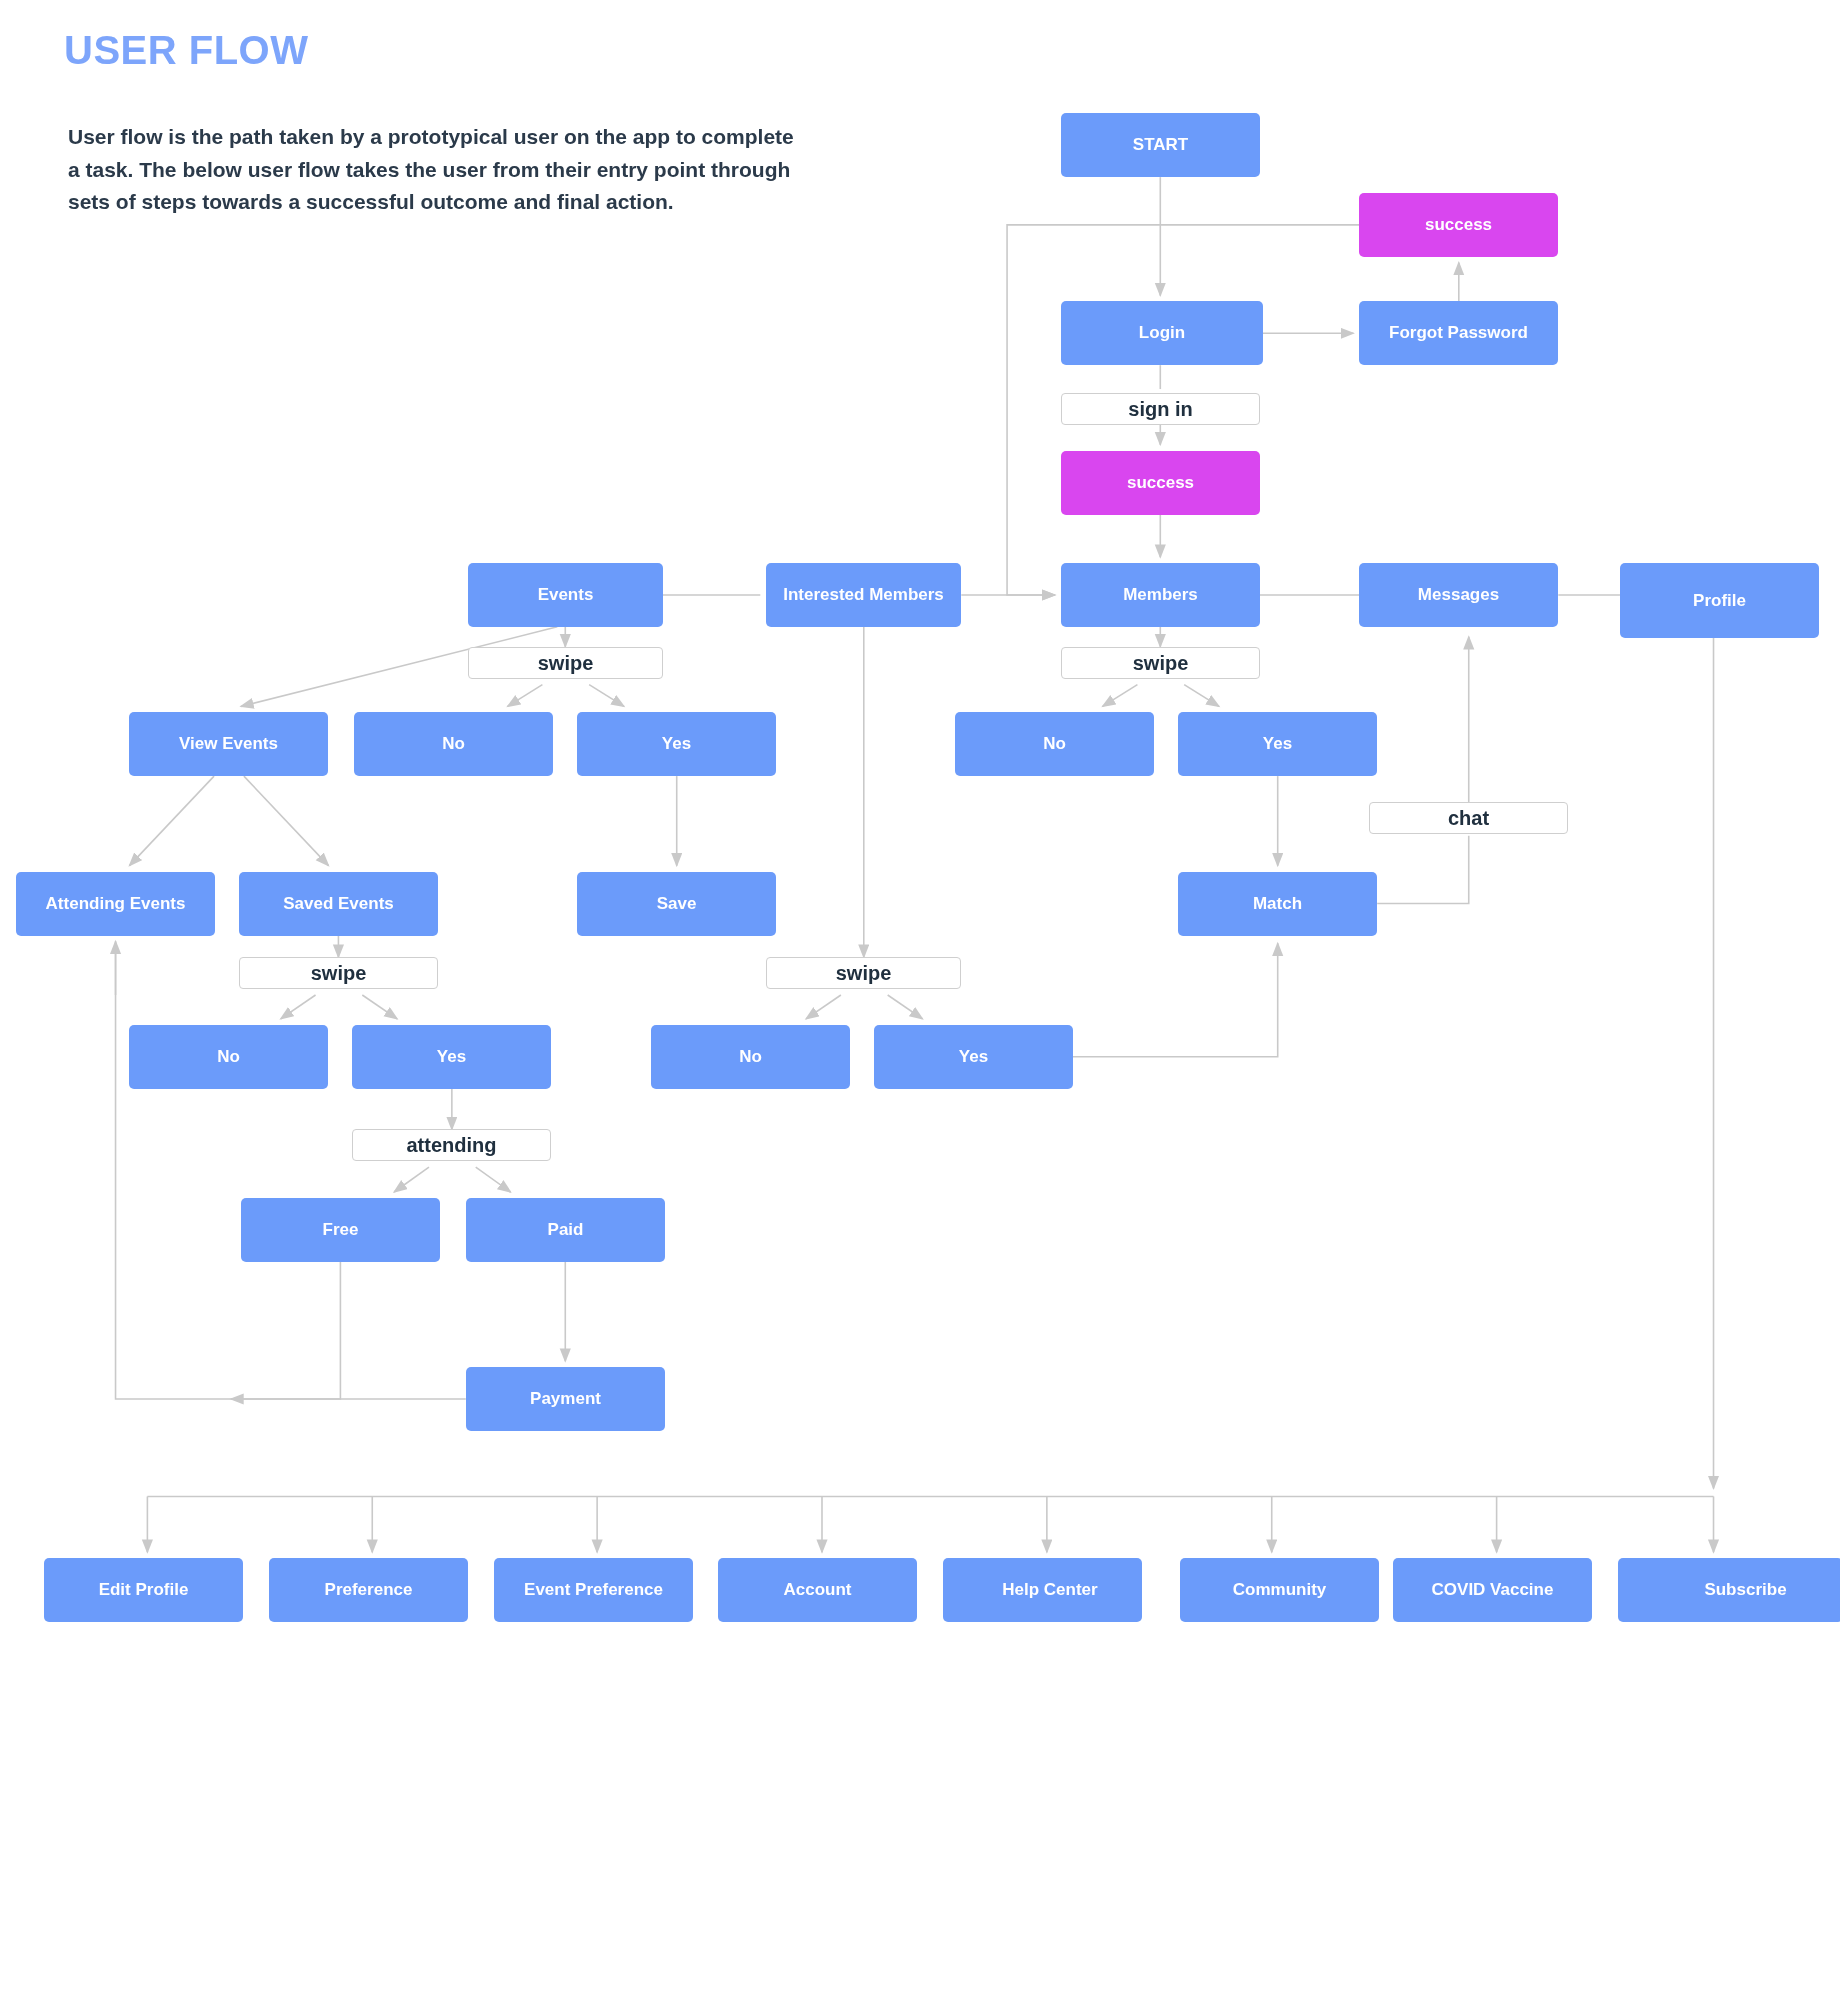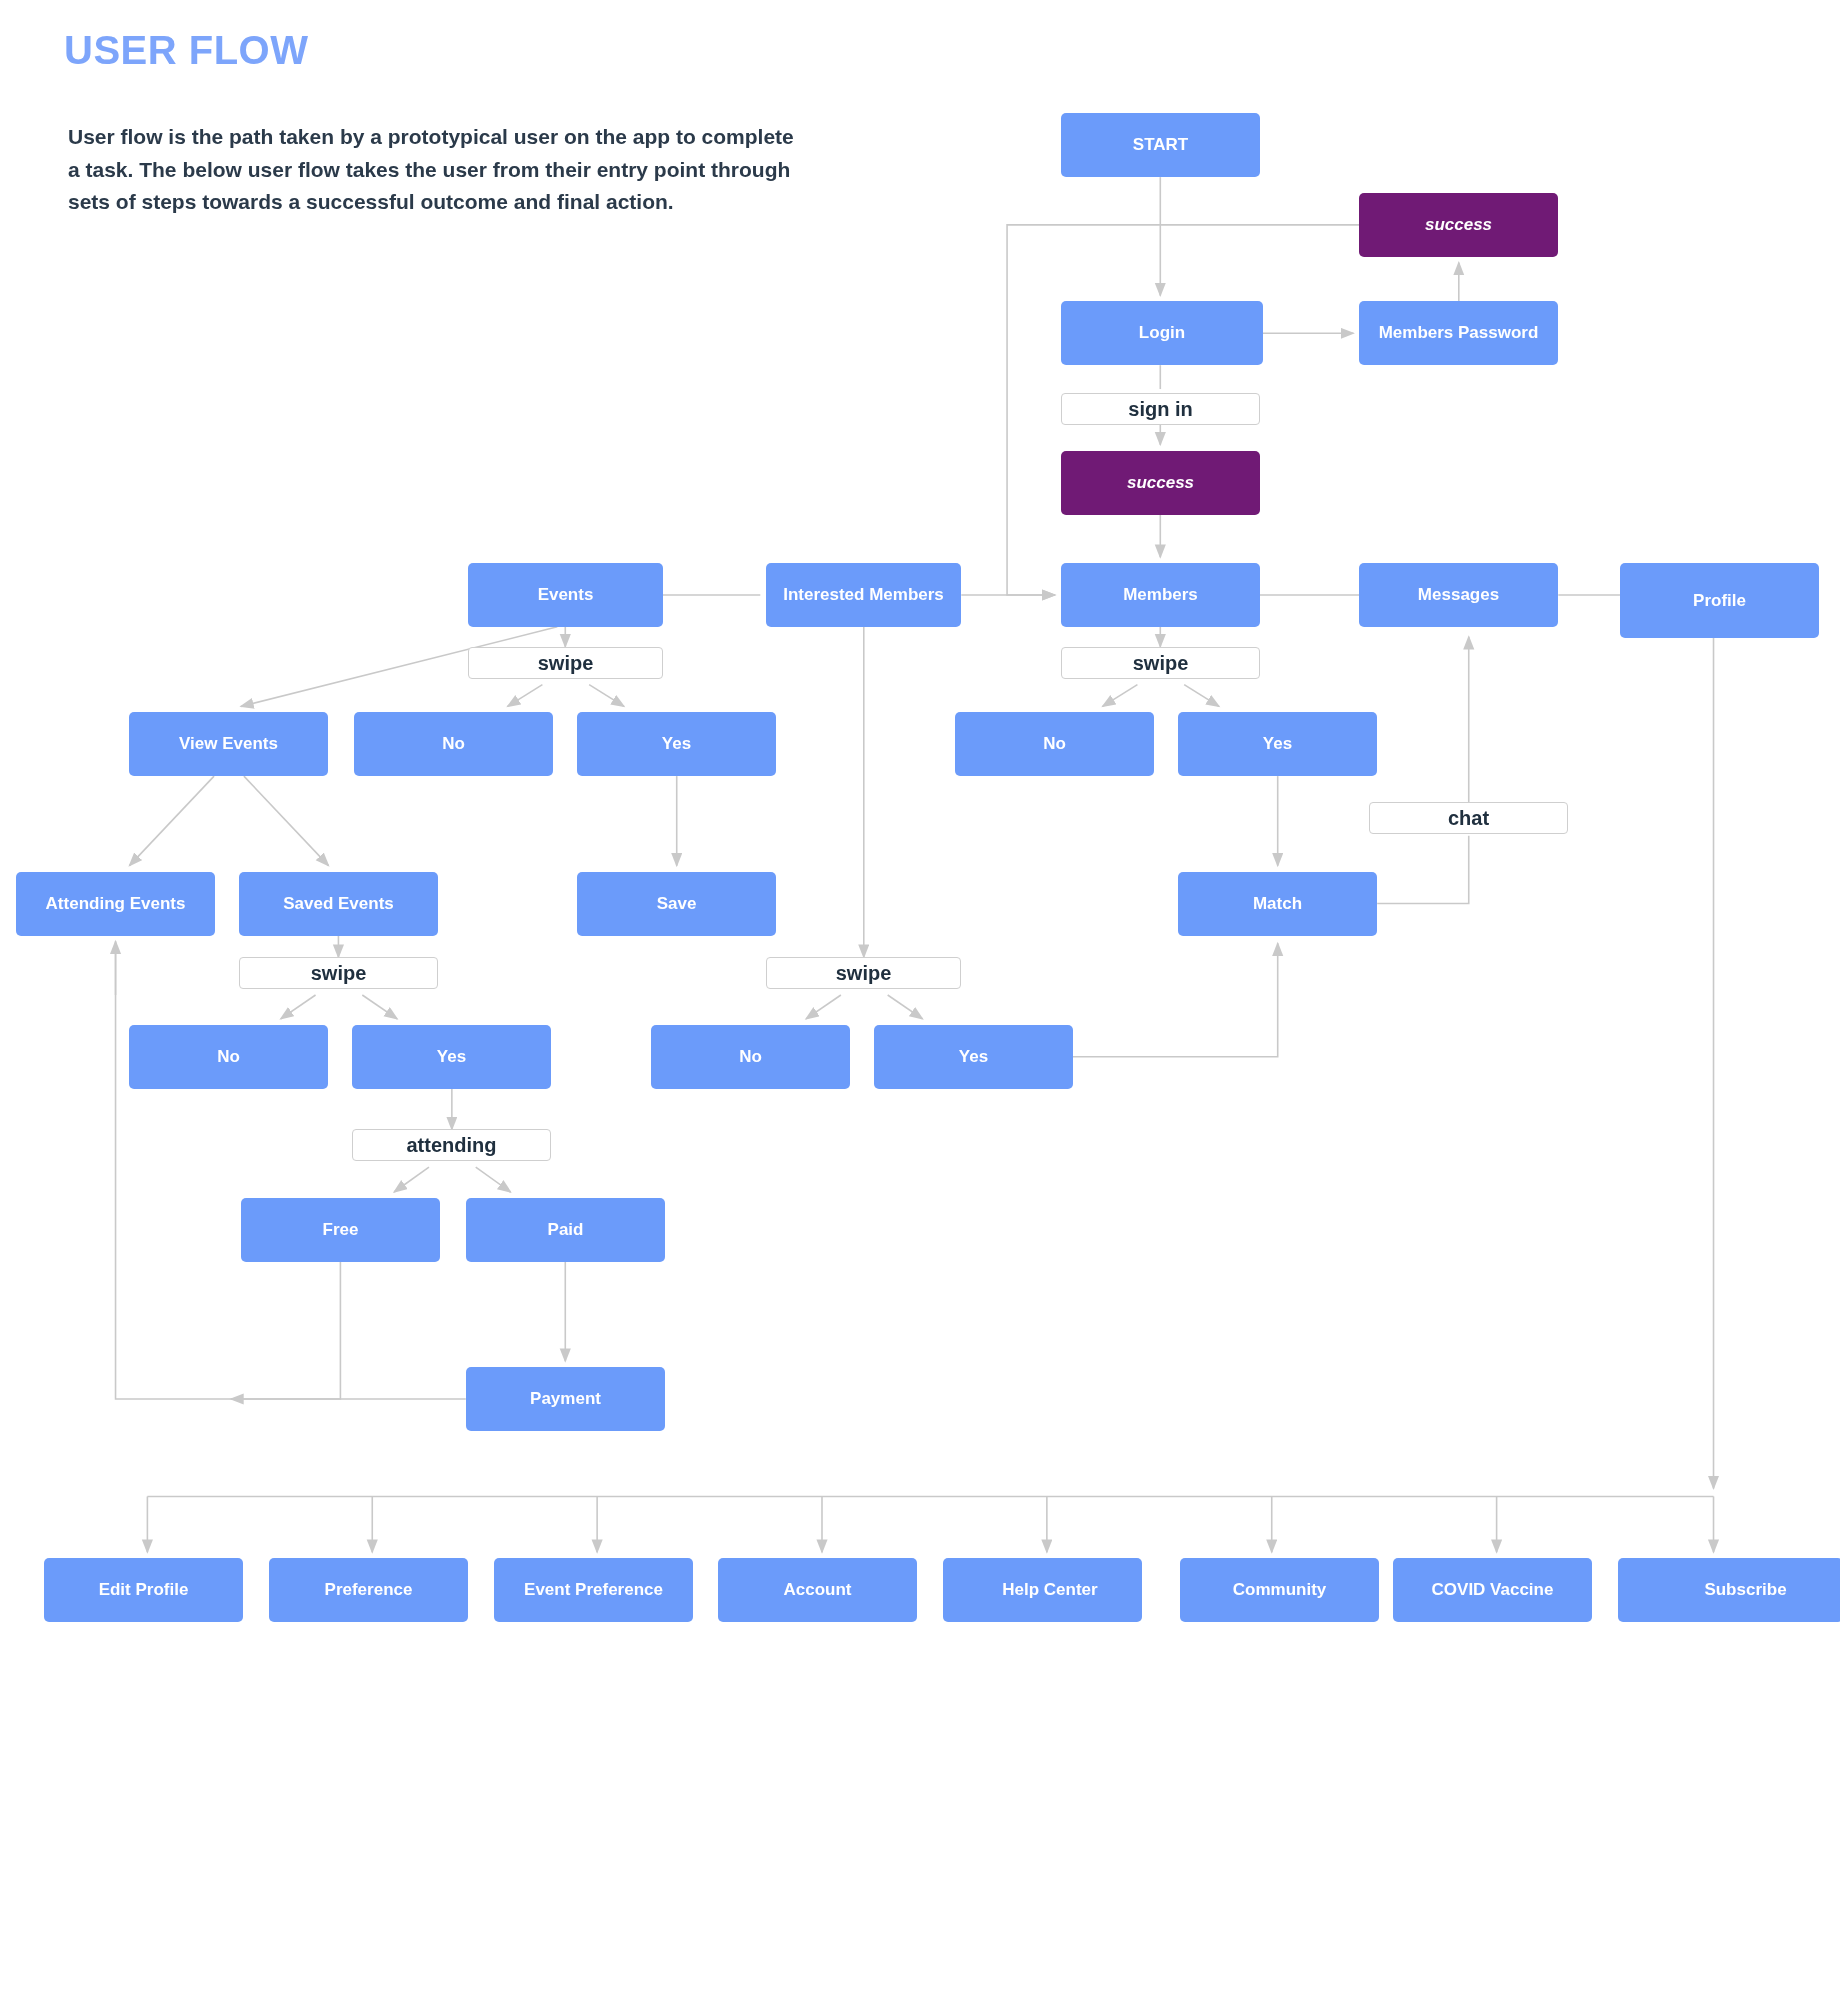--- a/index.html
+++ b/index.html
@@ -45,21 +45,21 @@
     justify-content: center;
     text-align: center;
     border-radius: 5px;
     color: #ffffff;
     font-size: 17px;
     font-weight: bold;
     line-height: 1.25;
     padding: 2px 6px;
   }
   .node.blue  { background: #6B9BFA; }
-  .node.green { background: #701a75; font-style: italic; }
+  .node.green { background: #d946ef; }
   .label {
     position: absolute;
     display: flex;
     align-items: center;
     justify-content: center;
     background: #ffffff;
     border: 1px solid #cfcfcf;
     border-radius: 4px;
     color: #20303F;
     font-size: 20px;
@@ -164,21 +164,21 @@
   <div class="node blue" style="left:1061px;top:113px;width:199px;height:64px;">
       <span>START</span>
     </div>
   <div class="node green" style="left:1359px;top:193px;width:199px;height:64px;">
       <span>success</span>
     </div>
   <div class="node blue" style="left:1061px;top:301px;width:202px;height:64px;">
       <span>Login</span>
     </div>
   <div class="node blue" style="left:1359px;top:301px;width:199px;height:64px;">
-      <span>Members Password</span>
+      <span>Forgot Password</span>
     </div>
   <div class="node green" style="left:1061px;top:451px;width:199px;height:64px;">
       <span>success</span>
     </div>
 
   <div class="node blue" style="left:468px;top:563px;width:195px;height:64px;">
       <span>Events</span>
     </div>
   <div class="node blue" style="left:766px;top:563px;width:195px;height:64px;">
       <span>Interested Members</span>

